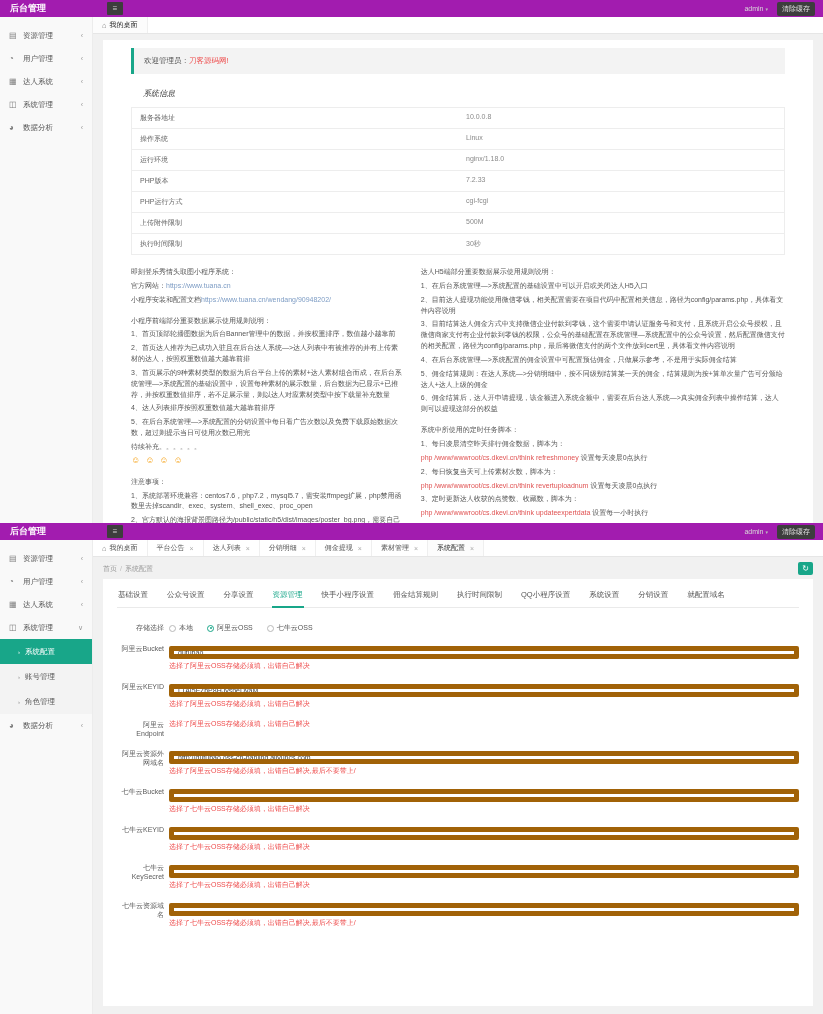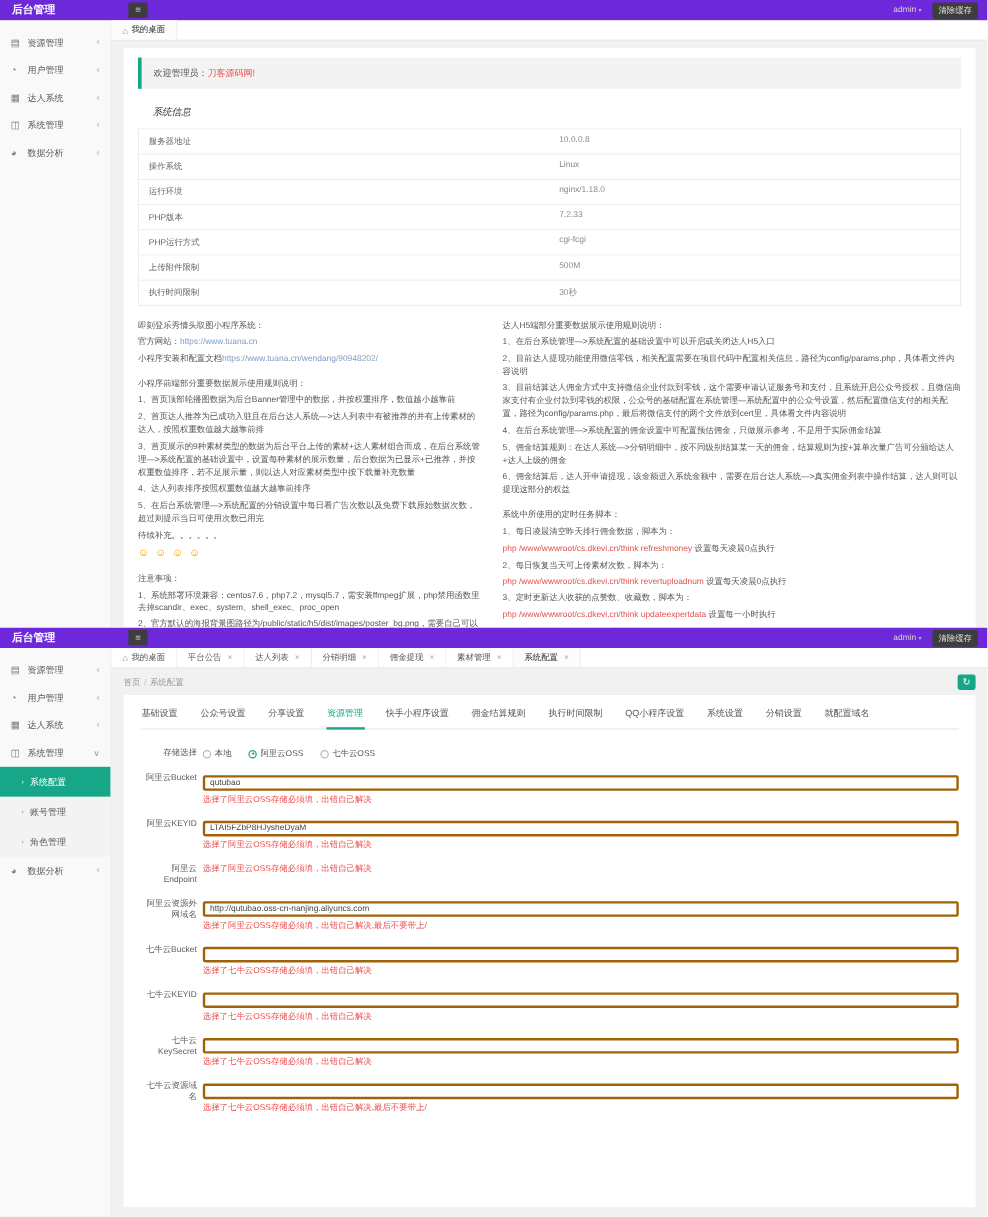--- a/index.html
+++ b/index.html
@@ -2,21 +2,21 @@
 <html><head>
 <meta charset="utf-8">
 <style>
   * { margin:0; padding:0; box-sizing:border-box; }
   body { width:823px; margin:0; background:#fff; font-family:"Liberation Sans", sans-serif; }
   .screen { width:823px; background:#f1f1f1; overflow:hidden; display:flex; flex-direction:column; }
   .s1 { height:523px; }
   .s2 { height:491px; }
 
   
-  .topbar { flex:0 0 17px; height:17px; background:#6d28d9; display:flex; align-items:center; }
+  .topbar { flex:0 0 17px; height:17px; background:#a21caf; display:flex; align-items:center; }
   .logo { width:93px; color:#fff; font-size:9px; font-weight:bold; padding-left:10px; }
   .burger { margin-left:14px; width:16px; height:13px; background:#3d3d3d; border:none; color:#cfcfcf;
             font-size:8px; line-height:12px; text-align:center; padding:0; border-radius:1px; cursor:pointer; }
   .spacer { flex:1; }
   .userbox { color:#d8d8d8; font-size:7px; margin-right:9px; cursor:pointer; }
   .caret { font-size:5px; margin-left:2px; color:#bbb; }
   .cachebtn { margin-right:8px; background:#3d3d3d; color:#e3e3e3; font-size:7px; border:none;
               border-radius:2px; padding:2px 5px; cursor:pointer; }
 
   
@@ -33,21 +33,21 @@
 
   .main { flex:1; display:flex; flex-direction:column; min-width:0; }
   .tabbar { flex:0 0 17px; height:17px; background:#fff; border-bottom:1px solid #e6e6e6; display:flex; }
   .tab { display:flex; align-items:center; padding:0 9px; font-size:7px; color:#555; border-right:1px solid #efefef; background:#fff; cursor:pointer; white-space:nowrap; }
   .tab .home { margin-right:3px; font-size:7.5px; color:#777; }
   .tab .x { margin-left:5px; color:#aaa; font-size:7px; }
   .tab.active { color:#2b2b2b; background:#fcfcfc; }
 
   
   .content { flex:1; overflow:hidden; padding:6px 10px 0; }
-  .card { background:#fff; padding:8px 12px; min-height:100%; }
+  .card { background:#fff; padding:8px 28px; min-height:100%; }
   .welcome { background:#f3f3f3; border-left:3px solid #18a689; padding:8px 10px; font-size:7.5px; color:#555; }
   .red { color:#ee4b4b; }
   .sec-title { font-size:8px; color:#333; margin:14px 12px 8px;font-style:italic; }
   .info-table { border:1px solid #ededed; border-bottom:none; }
   .info-row { display:flex; border-bottom:1px solid #ededed; background:#fff; }
   .info-row .cell { padding:5px 8px; font-size:7px; }
   .cell.lab { flex:0 0 50%; color:#666; }
   .cell.val { flex:1; color:#8a8a8a; }
   .notes { display:flex; margin-top:12px; }
   .col { font-size:7px; color:#555; line-height:1.55; min-width:0; }
@@ -68,21 +68,21 @@
   .content2 { flex:1; overflow:hidden; padding:0 10px 8px; }
   .card2 { background:#fff; padding:4px 14px 14px; min-height:100%; }
   .stabs { display:flex; gap:17px; border-bottom:1px solid #eaeaea; font-size:7.5px; color:#555; }
   .stab { padding:7px 1px 6px; cursor:pointer; white-space:nowrap; }
   .stab.active { color:#18a689; border-bottom:2px solid #18a689; margin-bottom:-1px; }
   .form { margin-top:12px; }
   .fieldrow { display:flex; margin-bottom:8px; }
   .flabel { flex:0 0 52px; padding-right:5px; padding-top:3px; text-align:right; font-size:7px; color:#5c5c5c;
             line-height:1.3; word-break:break-word; }
   .fmain { flex:1; min-width:0; }
-  .fin { width:100%; height:13px; border:2px solid #a16207; border-radius:2px; font-size:7px; color:#444;
+  .fin { width:100%; height:13px; border:5px solid #a16207; border-radius:2px; font-size:7px; color:#444;
          padding:0 4px; background:#fff; font-family:"Liberation Sans", sans-serif; }
   .fhelp { font-size:7px; color:#ee4b4b; margin-top:2px; }
   .radios { display:flex; align-items:center; gap:14px; padding-top:3px; }
   .radio-opt { display:flex; align-items:center; gap:3px; font-size:7px; color:#555; cursor:pointer; }
   .rdo { width:7px; height:7px; border:1px solid #b9b9b9; border-radius:50%; display:inline-block; position:relative; background:#fff; }
   .rdo.sel { border-color:#18a689; }
   .rdo.sel::after { content:""; position:absolute; left:1.5px; top:1.5px; right:1.5px; bottom:1.5px; background:#18a689; border-radius:50%; }
 </style>
 </head>
 <body>

